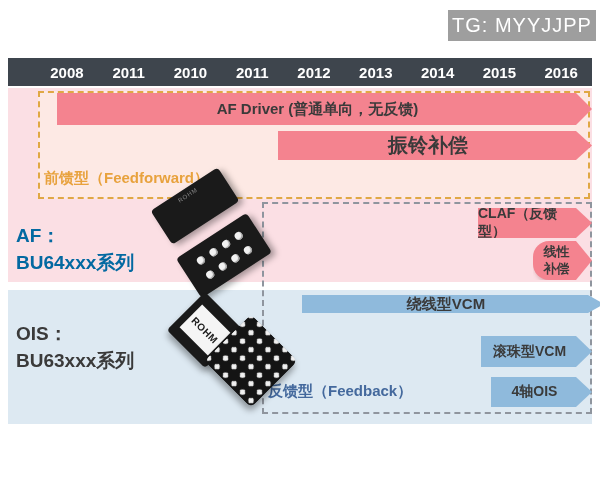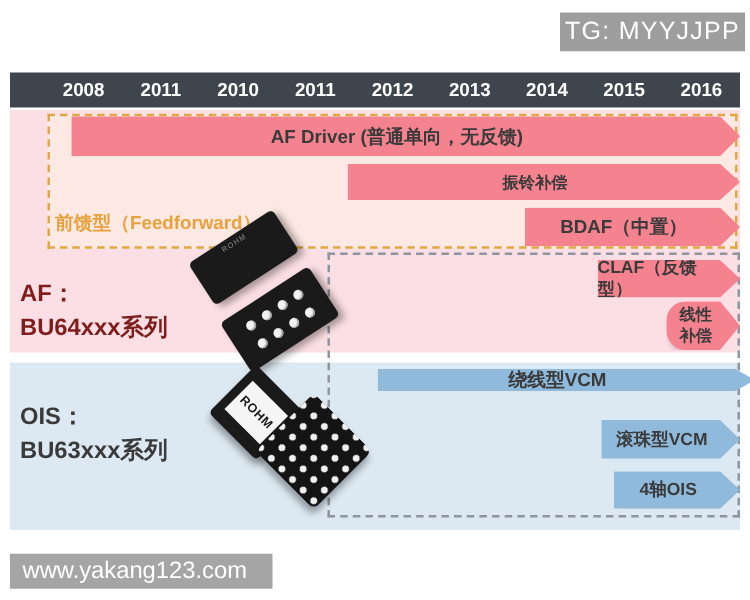--- a/index.html
+++ b/index.html
@@ -28,38 +28,38 @@
 
   
   .arrow { position:absolute; display:flex; align-items:center; justify-content:center;
     font-weight:bold; color:#3a3a3a; z-index:3;
     clip-path:polygon(0 0, calc(100% - 16px) 0, 100% 50%, calc(100% - 16px) 100%, 0 100%); }
   .arrow.pink { background:#f4838f; filter:drop-shadow(2px 3px 2px rgba(150,70,80,0.35)); }
   .arrow.blue { background:#8fbadc; filter:drop-shadow(2px 3px 2px rgba(60,85,115,0.35)); }
   .arrow span { padding-right:14px; }
 
   #arrow-af-driver { left:57px;  top:93px;  width:535px; height:32px; font-size:15px; }
-  #arrow-ringing   { left:278px; top:131px; width:314px; height:29px; font-size:13px;align-items:center; }
+  #arrow-ringing   { left:278px; top:131px; width:314px; height:29px; font-size:20px;align-items:center; }
   #arrow-bdaf      { left:420px; top:166px; width:172px; height:31px; font-size:15px; }
   #arrow-claf      { left:478px; top:208px; width:114px; height:30px; font-size:14px; }
   #arrow-linear    { left:533px; top:241px; width:59px;  height:39px; font-size:13px;
                      flex-direction:column; line-height:1.25;border-radius:16px; }
   #arrow-linear span { padding-right:12px; }
   #arrow-wound     { left:302px; top:295px; width:302px; height:18px; font-size:15px; }
   #arrow-ball      { left:481px; top:336px; width:111px; height:31px; font-size:14px; }
   #arrow-4axis     { left:491px; top:377px; width:101px; height:30px; font-size:14px; }
 
   
   .feedforward-label { position:absolute; left:44px; top:169px; color:#e8a23d;
     font-weight:bold; font-size:15px; z-index:4; }
   .feedback-label { position:absolute; left:268px; top:382px; color:#44699d;
     font-weight:bold; font-size:15px; z-index:4; }
 
   
-  .af-title { position:absolute; left:16px; top:222px; color:#7f1d1d;
+  .af-title { position:absolute; left:16px; top:222px; color:#0369a1;
     font-weight:bold; font-size:19px; line-height:27px; z-index:4; }
   .ois-title { position:absolute; left:16px; top:320px; color:#3a3a3a;
     font-weight:bold; font-size:19px; line-height:27px; z-index:4; }
 
   
   .chip { position:absolute; background:#1a1a1a; border-radius:4px; z-index:5;
     box-shadow:3px 4px 6px rgba(0,0,0,0.35); }
   #chip-af-csp { left:155px; top:186px; width:80px; height:40px; transform:rotate(-33deg);
     display:flex; align-items:flex-start; justify-content:center; }
   #chip-af-csp .tiny-rohm { color:#8a8a8a; font-size:6px; margin-top:4px; letter-spacing:1px; }
@@ -109,42 +109,40 @@
 
   <div class="feedforward-box"></div>
   <div class="feedback-box"></div>
 
   <div class="arrow pink" id="arrow-af-driver">
     <span>AF Driver (普通单向，无反馈)</span>
   </div>
   <div class="arrow pink" id="arrow-ringing">
     <span>振铃补偿</span>
   </div>
-  <div class="arrow pink" id="arrow-bdaf">
-    <span>BDAF（中置）</span>
-  </div>
   <div class="arrow pink" id="arrow-claf">
     <span>CLAF（反馈型）</span>
   </div>
   <div class="arrow pink" id="arrow-linear">
     <span>线性</span>
     <span>补偿</span>
   </div>
 
   <div class="arrow blue" id="arrow-wound">
     <span>绕线型VCM</span>
   </div>
   <div class="arrow blue" id="arrow-ball">
     <span>滚珠型VCM</span>
   </div>
   <div class="arrow blue" id="arrow-4axis">
     <span>4轴OIS</span>
   </div>
 
   <div class="feedforward-label">前馈型（Feedforward）</div>
+  <div class="feedback-label">反馈型（Feedback）</div>
 
   <div class="af-title">
     <div>AF：</div>
     <div>BU64xxx系列</div>
   </div>
   <div class="ois-title">
     <div>OIS：</div>
     <div>BU63xxx系列</div>
   </div>
 
@@ -161,17 +159,14 @@
     <span class="ball"></span>
     <span class="ball"></span>
   </div>
   <div class="chip" id="chip-ois-label">
     <div class="sticker">
       <span>ROHM</span>
     </div>
   </div>
   <div class="chip" id="chip-ois-bga"></div>
 
-  <div class="site-box">
-    <span>www.yakang123.com</span>
-  </div>
 
 </div>
 
 </body></html>

